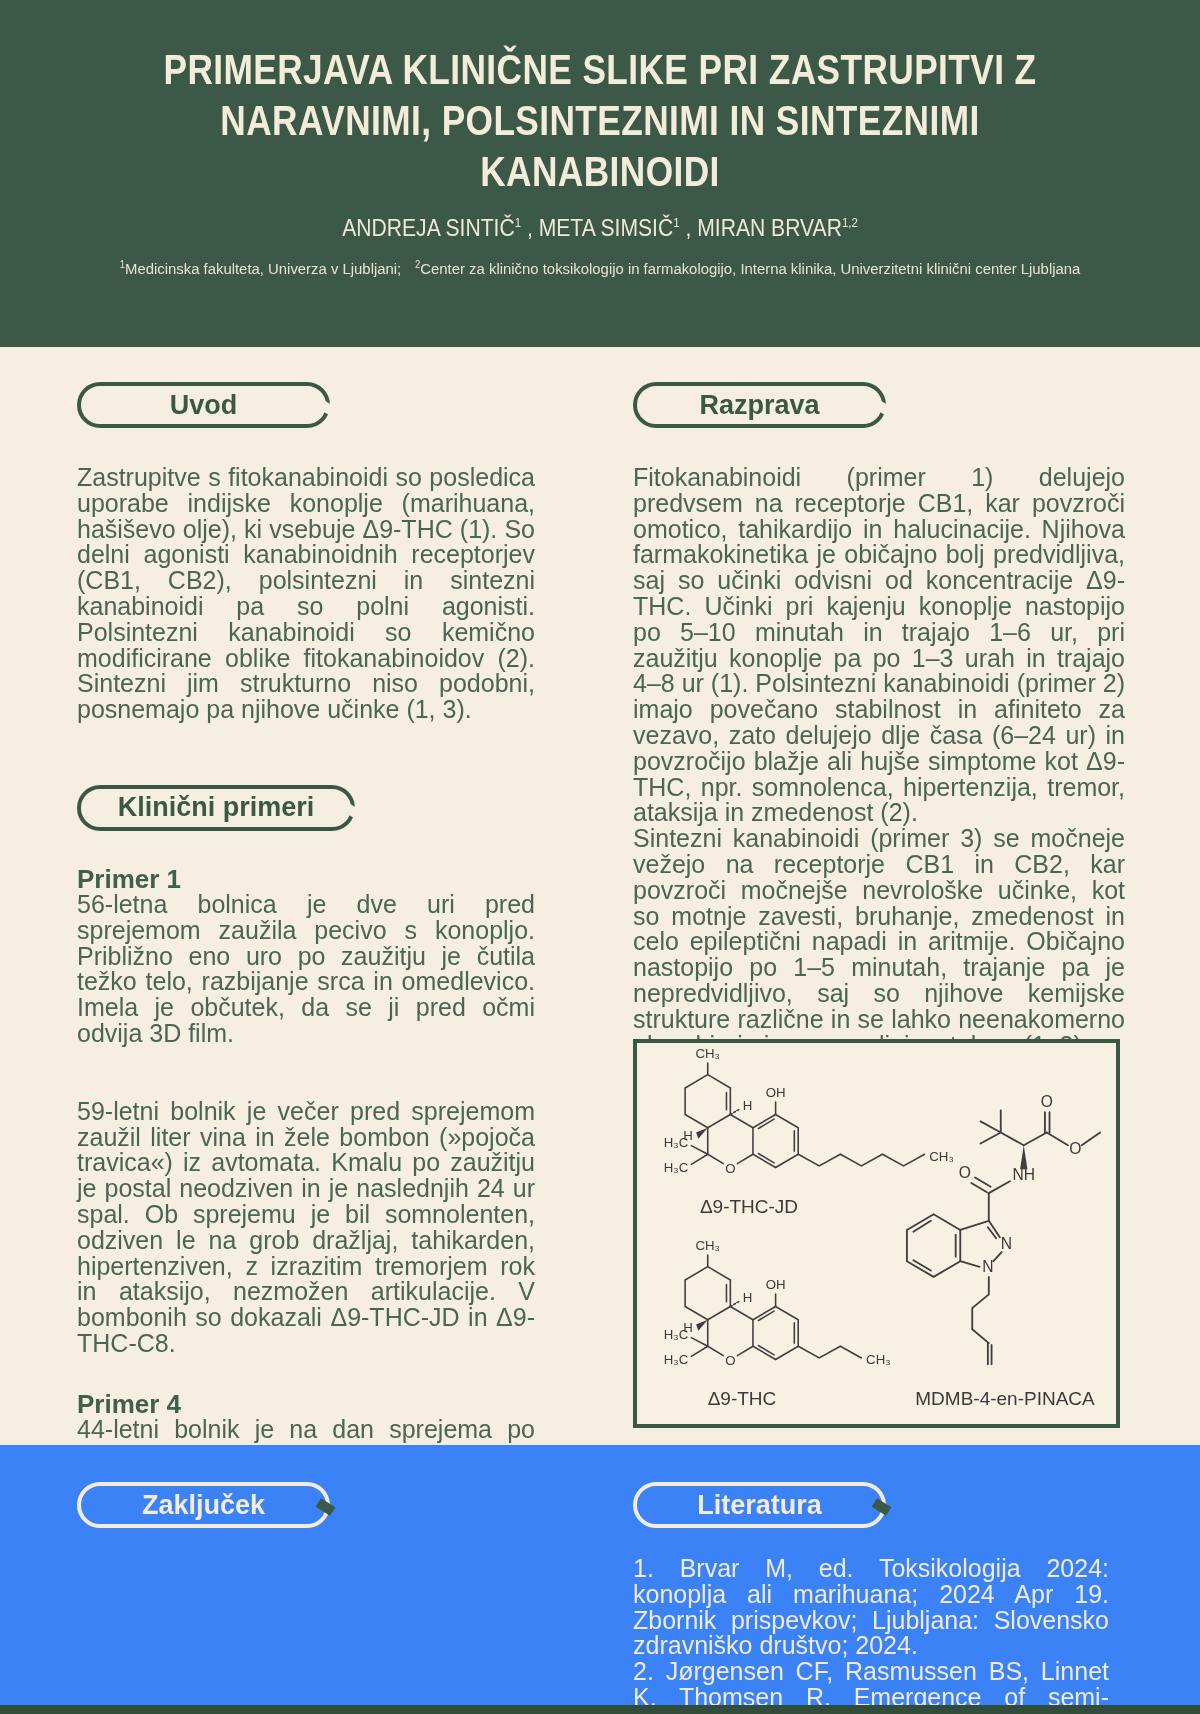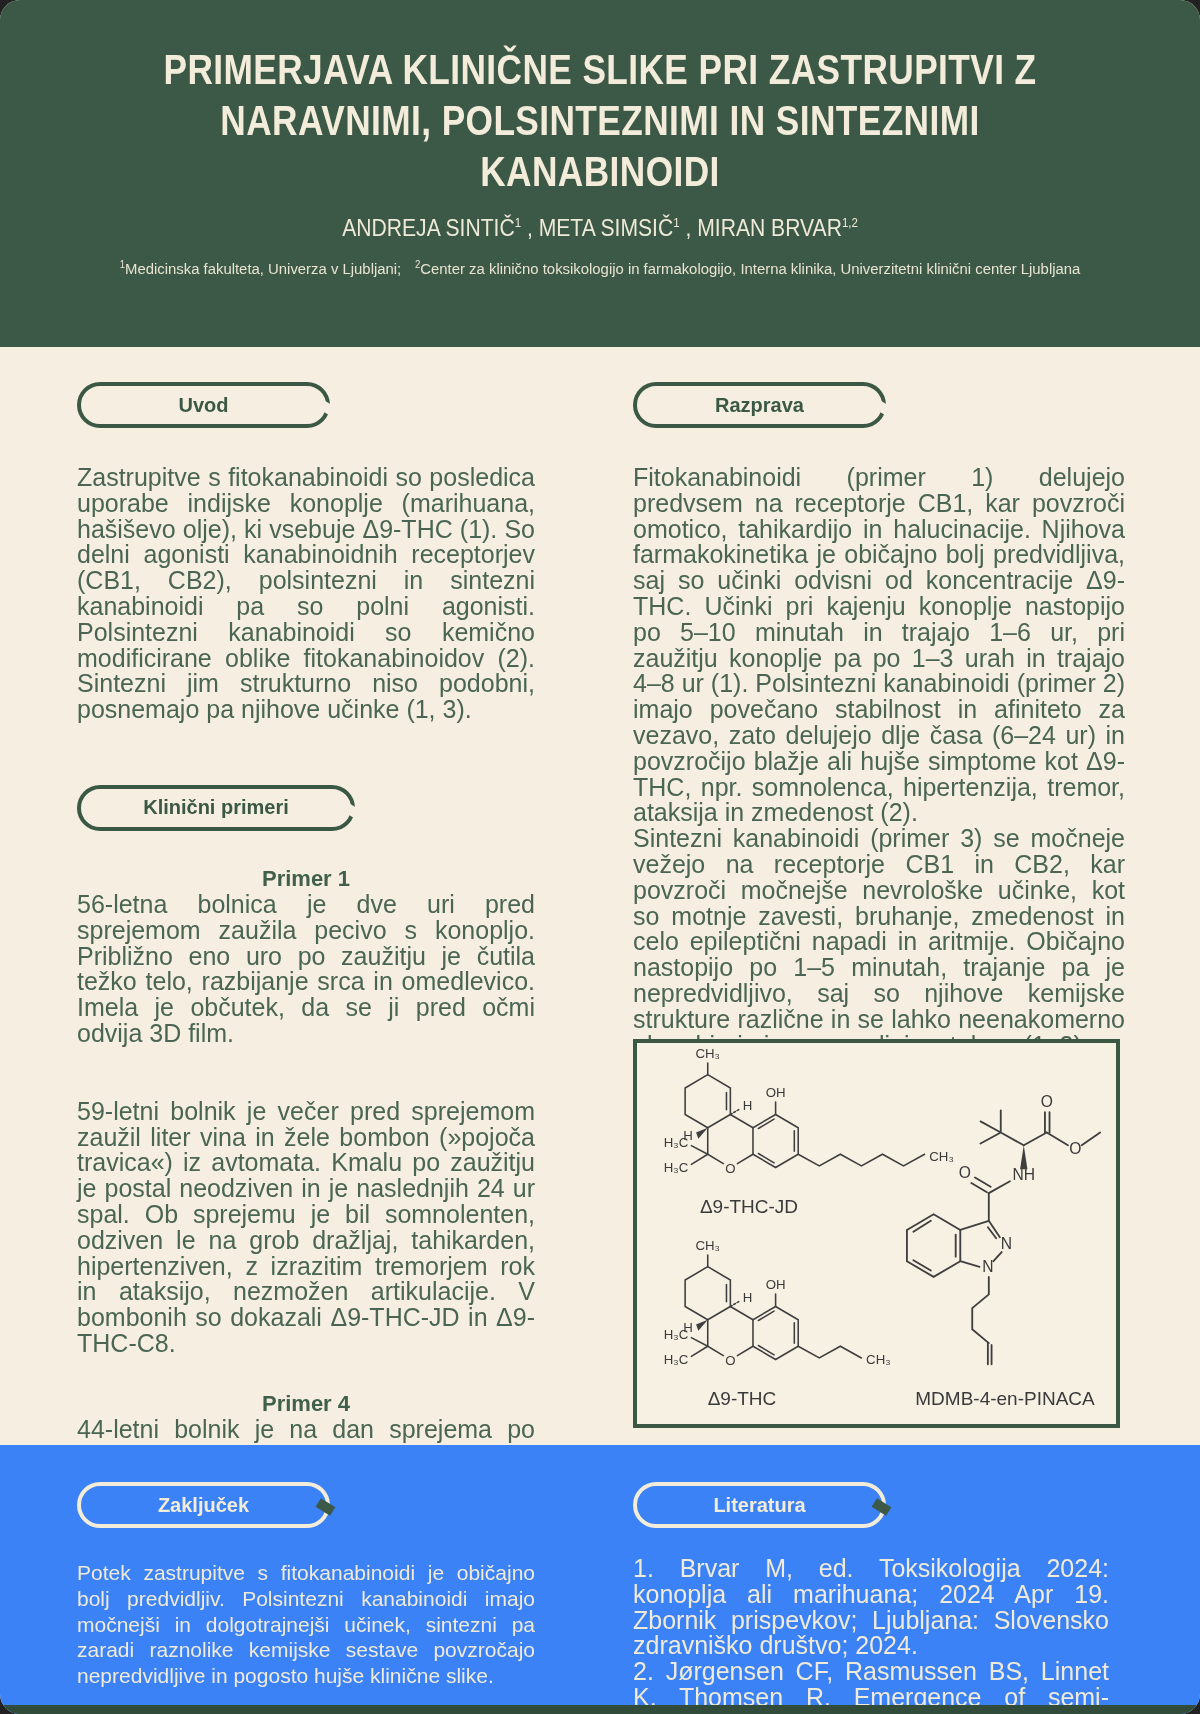--- a/index.html
+++ b/index.html
@@ -1,18 +1,18 @@
 <!DOCTYPE html>
 <html><head>
 <meta charset="utf-8">
 <style>
   html,body{margin:0;padding:0;background:#222;}
   .poster{
     position:relative;width:1200px;height:1714px;margin:0 auto;
-    background:#f6efe1;font-family:"Liberation Sans",sans-serif;overflow:hidden;border-radius:20px;
+    background:#f6efe1;font-family:"Liberation Sans",sans-serif;overflow:hidden;
   }
   
   .header{
     position:absolute;top:0;left:0;width:1200px;height:347px;
     background:#3c5947;text-align:center;color:#f3ecda;
   }
   .title{
     margin:44px auto 0;font-weight:bold;font-size:43px;line-height:51px;
     color:#f3ecda;transform:scaleX(.82);letter-spacing:.5px;white-space:nowrap;
   }
@@ -23,36 +23,36 @@
   .affils{
     margin-top:17px;font-size:15.5px;color:#e9e3d2;transform:scaleX(.96);white-space:nowrap;
   }
   .affils sup{font-size:10px;}
   .affils .aff2{margin-left:10px;}
   
   .pill{
     box-sizing:border-box;width:253px;height:46px;
     border:4px solid #3b5845;border-radius:26px;
     display:flex;align-items:center;justify-content:center;
-    font-weight:bold;font-size:20px;color:#3b5845;position:relative;
+    font-weight:bold;font-size:27px;color:#3b5845;position:relative;
     background:transparent;
   }
   .pill::after{ 
     content:"";position:absolute;right:-8px;top:42%;width:17px;height:10px;
     background:#f6efe1;transform:rotate(32deg);
   }
   .pill.pill-dark{border-color:#f3ecda;color:#f3ecda;}
   .pill.pill-dark::after{background:#3c5947;}
   
   .col{position:absolute;color:#4a6553;}
   .col p{
     margin:0;font-size:25px;line-height:25.8px;text-align:justify;color:#4a6553;
   }
   .case-title{
-    margin:0;font-size:22px;line-height:26px;font-weight:bold;color:#41604c;text-align:center;
+    margin:0;font-size:26px;line-height:26px;font-weight:bold;color:#41604c;
   }
   
   .figure-box{
     position:absolute;left:633px;top:1039px;width:487px;height:389px;
     box-sizing:border-box;border:4px solid #3b5845;background:#f7f1e4;
   }
   .figure-box svg{display:block;}
   .mol{stroke:#3f3f3f;stroke-width:2;fill:none;stroke-linecap:round;}
   .molfill{fill:#3f3f3f;stroke:none;}
   .atom{fill:#3a3a3a;font-size:17px;font-family:"Liberation Sans",sans-serif;}
@@ -207,21 +207,20 @@
       </g>
       <text class="mol-label" x="368" y="362" text-anchor="middle">MDMB-4-en-PINACA</text>
     </svg>
   </div>
 
   <div class="footer">
     <div class="col concl" style="left:77px;top:37px;width:458px;">
       <div class="pill pill-dark">
         <span>Zaključek</span>
       </div>
-      <p style="margin-top:32px;">Potek zastrupitve s fitokanabinoidi je običajno bolj predvidljiv. Polsintezni kanabinoidi imajo močnejši in dolgotrajnejši učinek, sintezni pa zaradi raznolike kemijske sestave povzročajo nepredvidljive in pogosto hujše klinične slike.</p>
     </div>
     <div class="col" style="left:633px;top:37px;width:492px;">
       <div class="pill pill-dark">
         <span>Literatura</span>
       </div>
       <div class="refs" style="margin-top:28px;">
         <p class="ref">1. Brvar M, ed. Toksikologija 2024: konoplja ali marihuana; 2024 Apr 19. Zbornik prispevkov; Ljubljana: Slovensko zdravniško društvo; 2024.</p>
         <p class="ref">2. Jørgensen CF, Rasmussen BS, Linnet K, Thomsen R. Emergence of semi-synthetic cannabinoids in cannabis products seized in Eastern Denmark over a 6-year period. J Forensic Sci 2024;69:2009–17.</p>
 
       </div>

